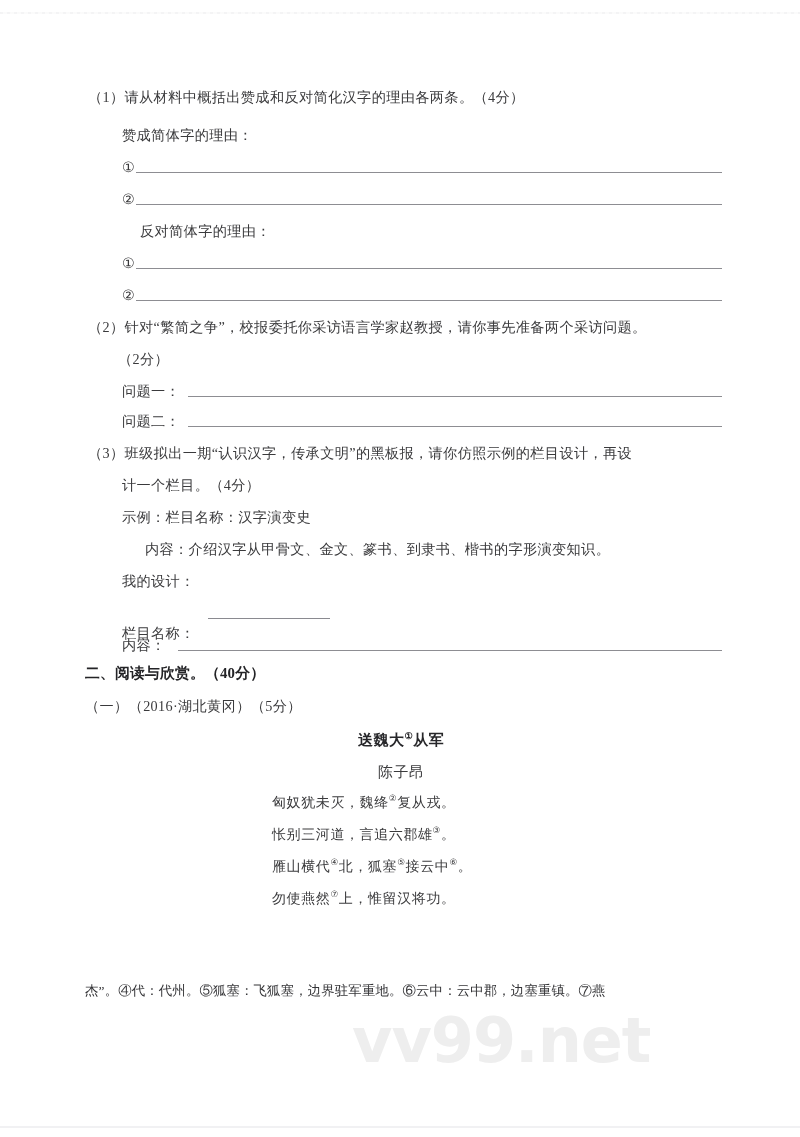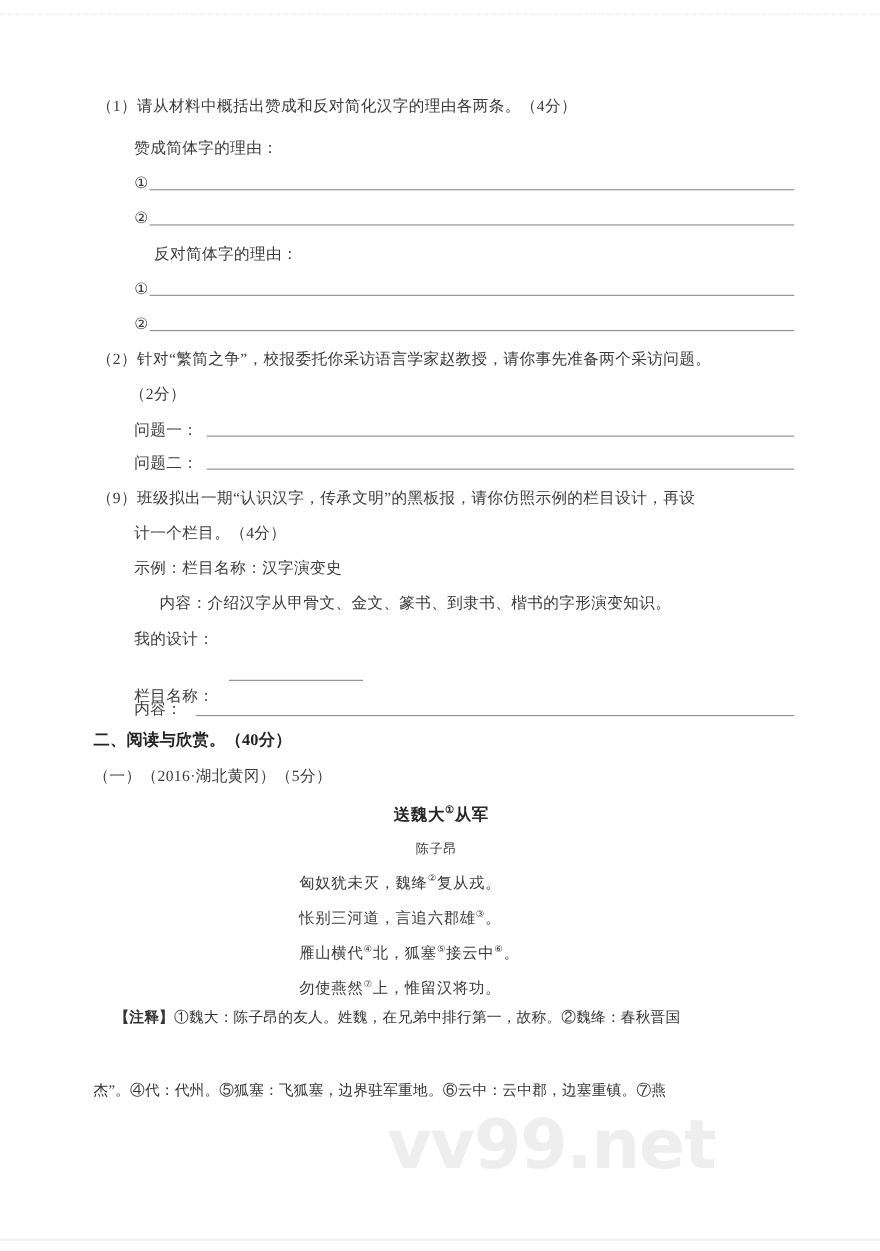--- a/index.html
+++ b/index.html
@@ -98,21 +98,21 @@
   .poem-title {
     position: absolute;
     font-weight: 700;
     font-size: 15px;
     color: #27272a;
     letter-spacing: .5px;
     white-space: nowrap;
   }
   .poem-author {
     position: absolute;
-    font-size: 12px;
+    font-size: 15px;
     color: #3a3a3c;
     letter-spacing: .5px;
     white-space: nowrap;
   }
   .poem-line {
     position: absolute;
     font-size: 14px;
     color: #3a3a3c;
     letter-spacing: .6px;
     white-space: nowrap;
@@ -167,21 +167,21 @@
     <div class="row" style="left:88px; top:320px;">（2）针对“繁简之争”，校报委托你采访语言学家赵教授，请你事先准备两个采访问题。</div>
 
     <div class="row" style="left:118px; top:352px;">（2分）</div>
 
     <div class="row" style="left:122px; top:384px;">问题一：</div>
     <div class="rule" style="left:188px; top:396px; width:534px;"></div>
 
     <div class="row" style="left:122px; top:414px;">问题二：</div>
     <div class="rule" style="left:188px; top:426px; width:534px;"></div>
 
-    <div class="row" style="left:88px; top:446px;">（9）班级拟出一期“认识汉字，传承文明”的黑板报，请你仿照示例的栏目设计，再设</div>
+    <div class="row" style="left:88px; top:446px;">（3）班级拟出一期“认识汉字，传承文明”的黑板报，请你仿照示例的栏目设计，再设</div>
 
     <div class="row" style="left:122px; top:478px;">计一个栏目。（4分）</div>
 
     <div class="row" style="left:122px; top:510px;">示例：栏目名称：汉字演变史</div>
 
     <div class="row" style="left:122px; top:542px;margin-left:23px;">内容：介绍汉字从甲骨文、金文、篆书、到隶书、楷书的字形演变知识。</div>
 
     <div class="row" style="left:122px; top:574px;">我的设计：</div>
 
     <div class="row" style="left:122px; top:606px;margin-top:20px;">栏目名称：</div>
@@ -199,21 +199,20 @@
     <div class="poem-author" style="left:378px; top:763px;">陈子昂</div>
 
     <div class="poem-line" style="left:272px; top:794px;"><span>匈奴犹未灭，魏绛</span><sup>②</sup><span>复从戎。</span></div>
 
     <div class="poem-line" style="left:272px; top:826px;"><span>怅别三河道，言追六郡雄</span><sup>③</sup><span>。</span></div>
 
     <div class="poem-line" style="left:272px; top:858px;"><span>雁山横代</span><sup>④</sup><span>北，狐塞</span><sup>⑤</sup><span>接云中</span><sup>⑥</sup><span>。</span></div>
 
     <div class="poem-line" style="left:272px; top:890px;"><span>勿使燕然</span><sup>⑦</sup><span>上，惟留汉将功。</span></div>
 
-    <div class="note-line" style="left:104px; top:916px;"><span class="note-label">【注释】</span><span>①魏大：陈子昂的友人。姓魏，在兄弟中排行第一，故称。②魏绛：春秋晋国</span></div>
 
 
     <div class="note-line" style="left:85px; top:982px;">杰”。④代：代州。⑤狐塞：飞狐塞，边界驻军重地。⑥云中：云中郡，边塞重镇。⑦燕</div>
 
   </div>
 
   <div class="watermark">vv99.net</div>
 
 </div>
 

